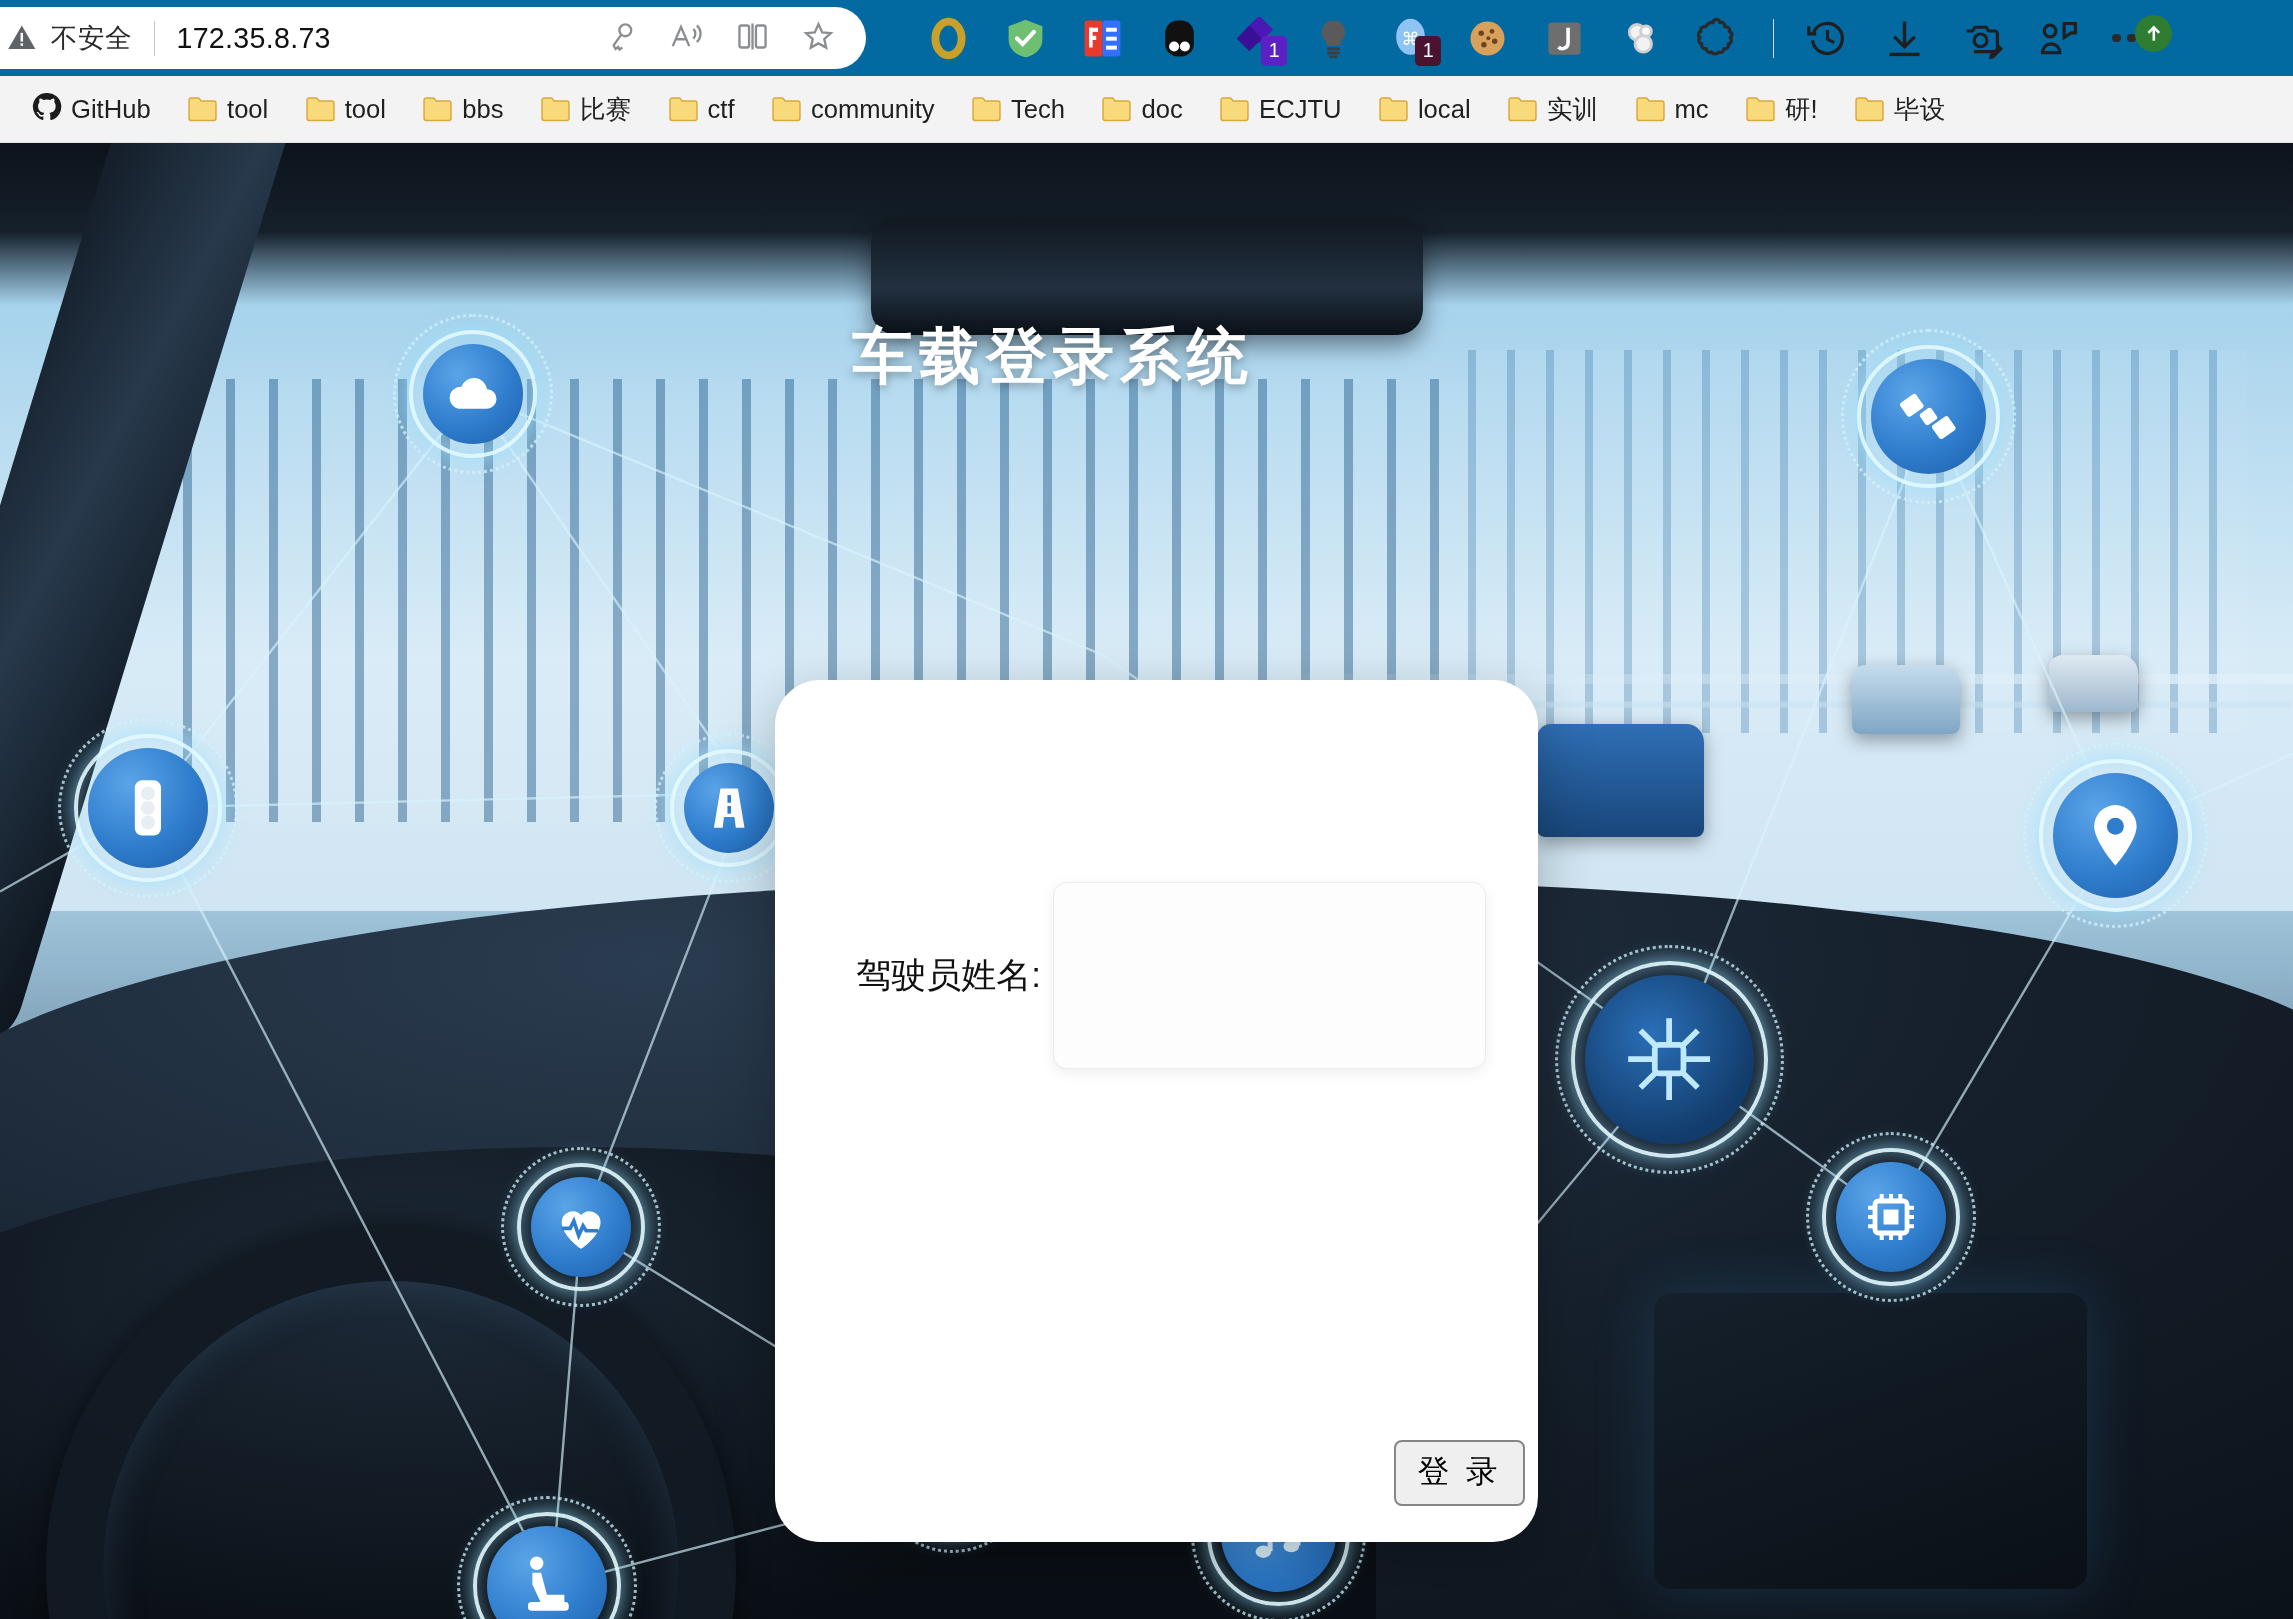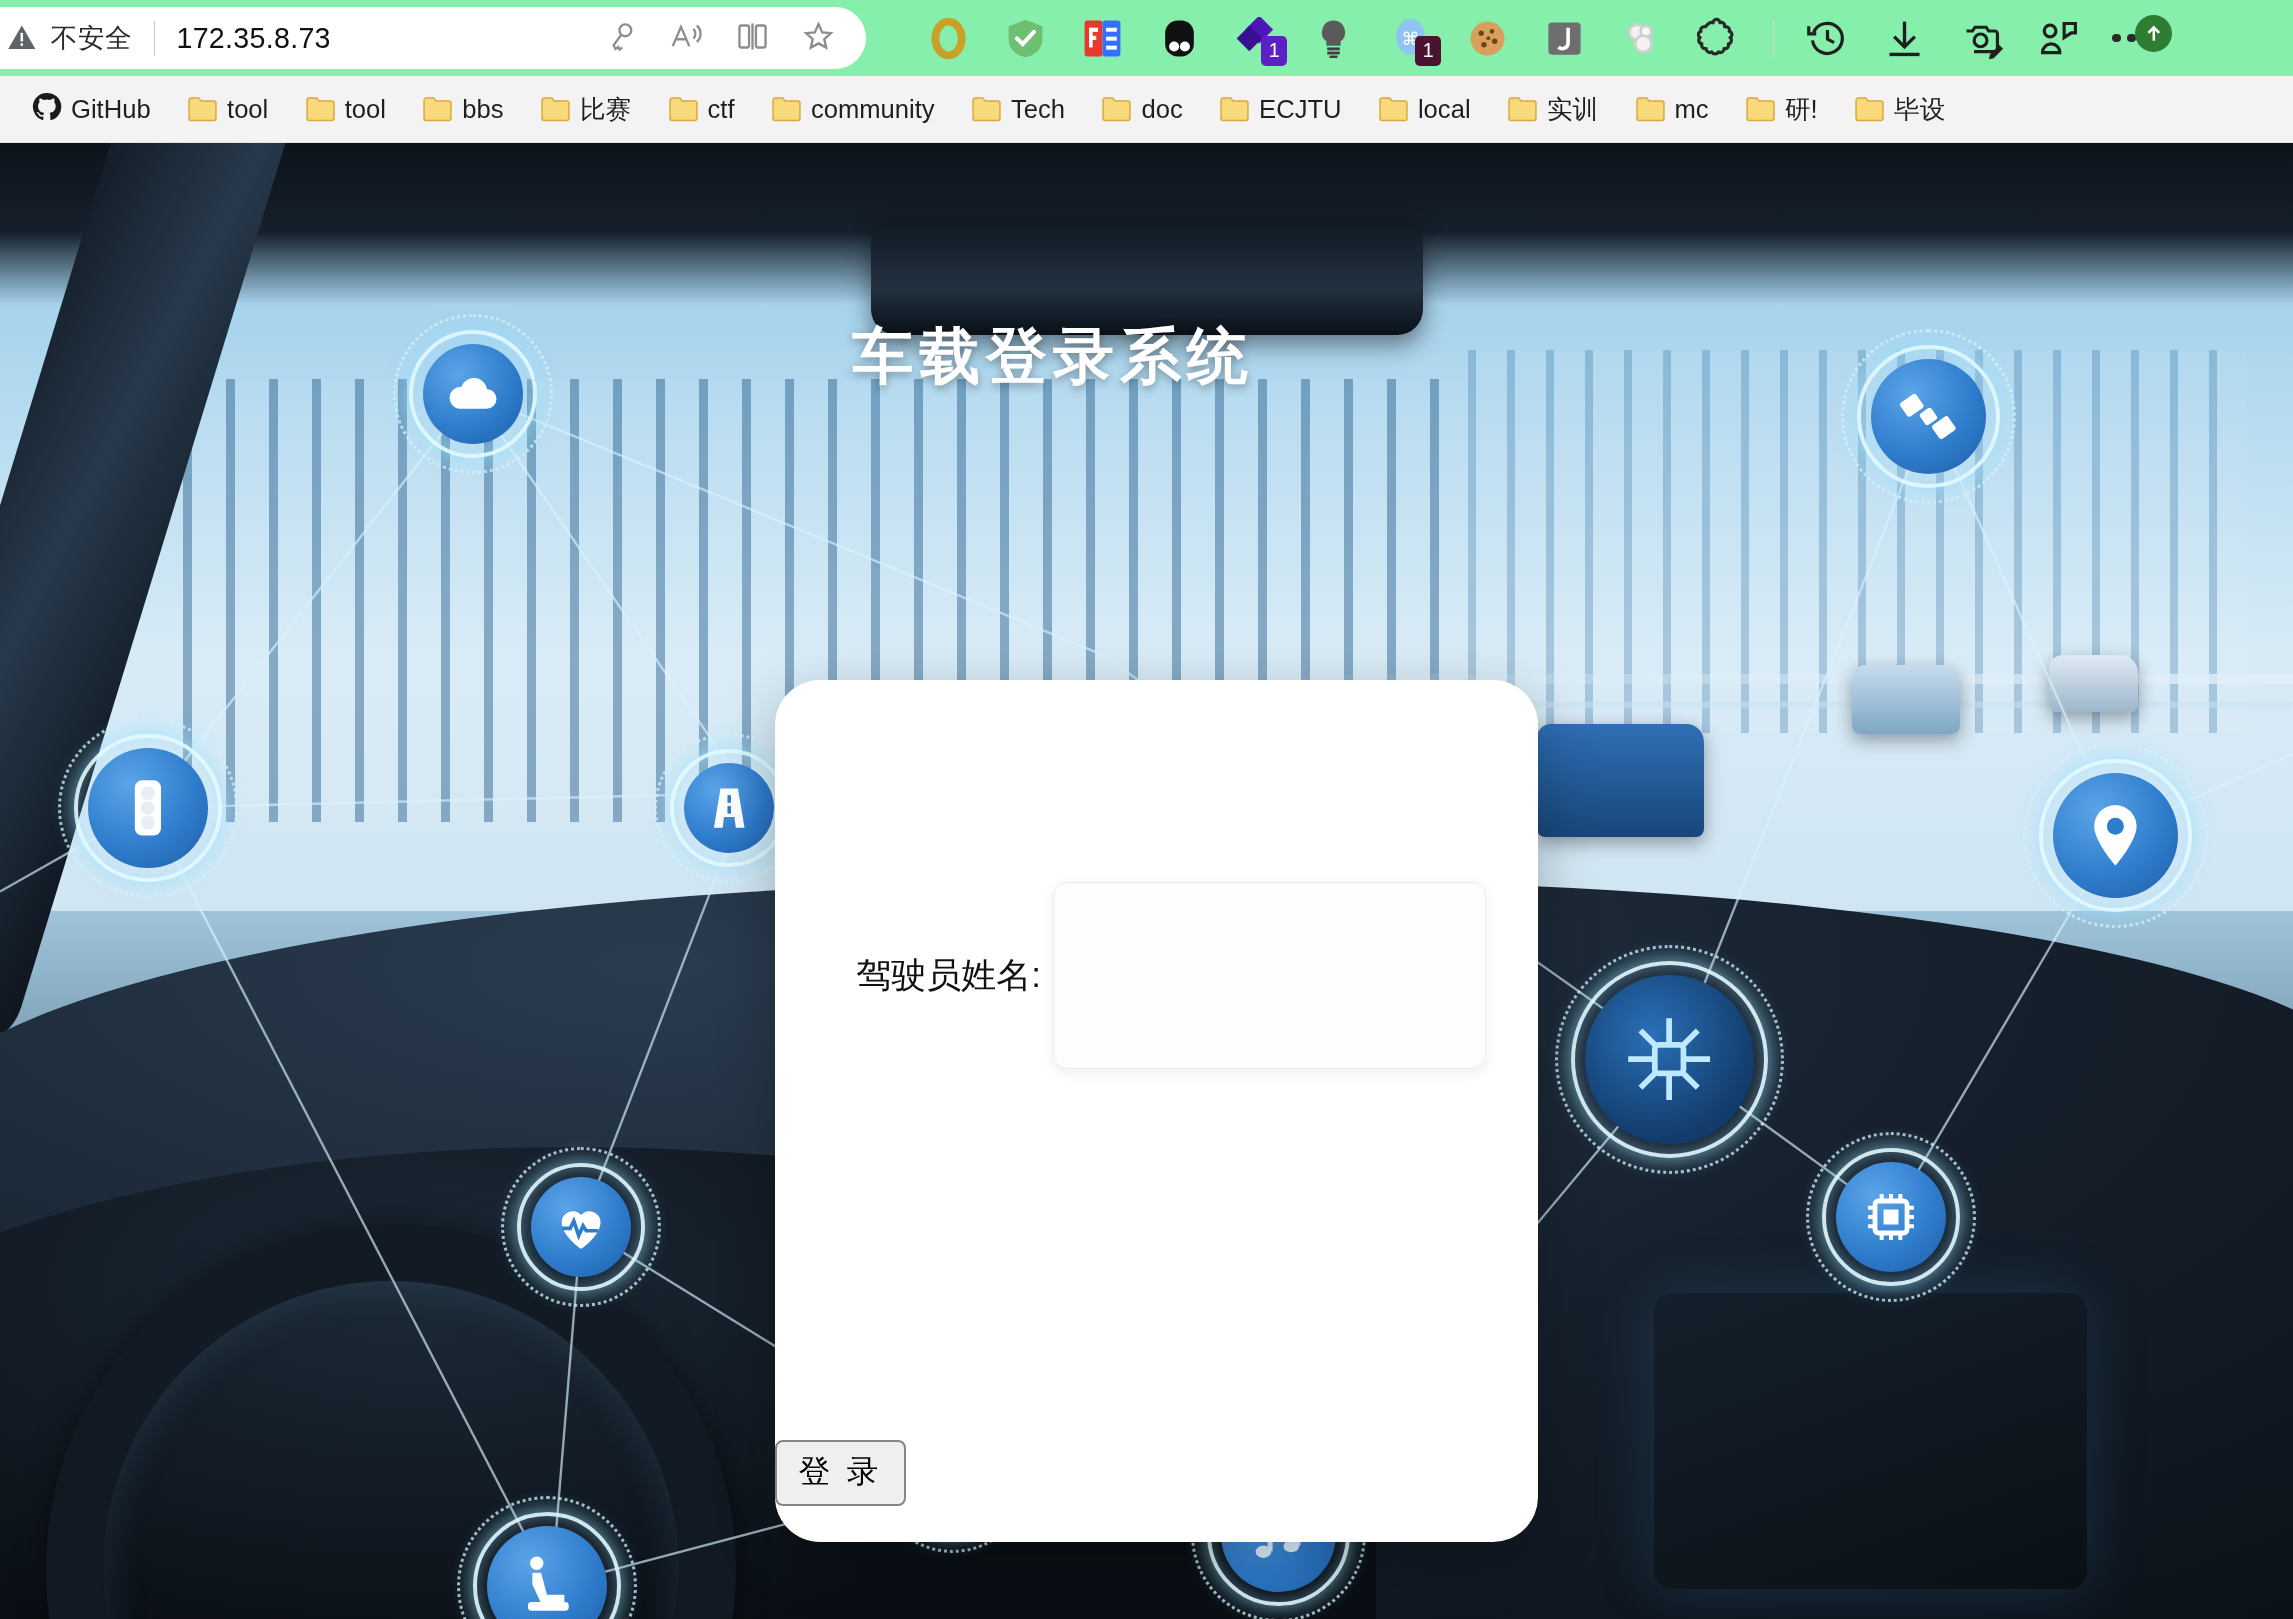--- a/index.html
+++ b/index.html
@@ -6,21 +6,21 @@
   html, body {
     width: 2293px; height: 1619px;
     overflow: hidden;
     font-family: "Liberation Sans", "DejaVu Sans", sans-serif;
     background: #f2f2f2;
   }
 
   
   .browser-chrome {
     width: 100%;
-    background: #86efac;
+    background: #0369a1;
     position: relative;
     z-index: 50;
   }
   .toolbar-row {
     height: 76px;
     display: flex;
     align-items: center;
     padding: 0 13.8px 0 0;
     position: relative;
   }
@@ -308,22 +308,22 @@
     width: 100%; height: 100%;
     border: 0; outline: none; background: transparent;
     font-size: 29.6px;
     padding: 0 17.7px;
     font-family: "Liberation Sans", sans-serif;
     color: #111;
   }
   .login-btn-wrap {
     position: absolute;
     left: 0; right: 0; top: 760px;
-    display: flex; justify-content: flex-start;
-    padding-right: 23px;
+    display: flex; justify-content: flex-end;
+    padding-right: 13px;
   }
   .login-btn {
     font-family: "Liberation Sans", "DejaVu Sans", sans-serif;
     font-size: 31.5px;
     letter-spacing: 3.9px;
     color: #000;
     background: #efefef;
     border: 2px solid #868686;
     border-radius: 7.9px;
     padding: 8.9px 21.7px 10.8px;

